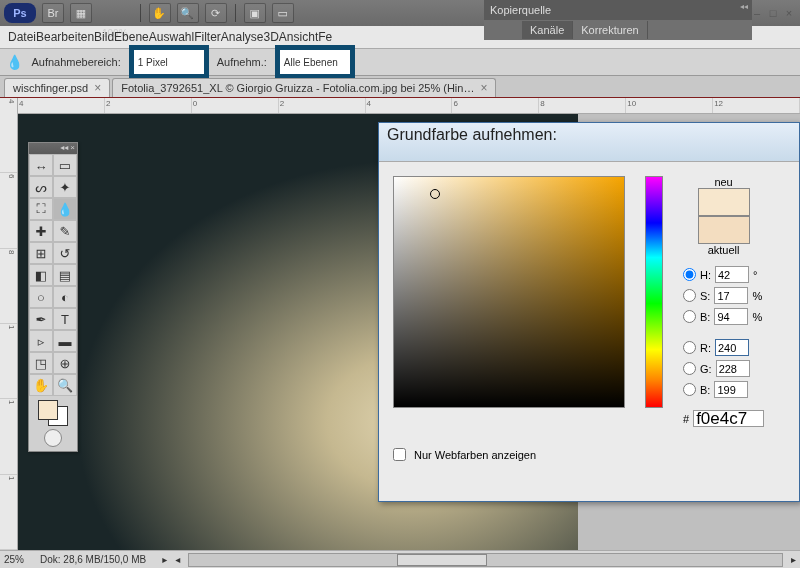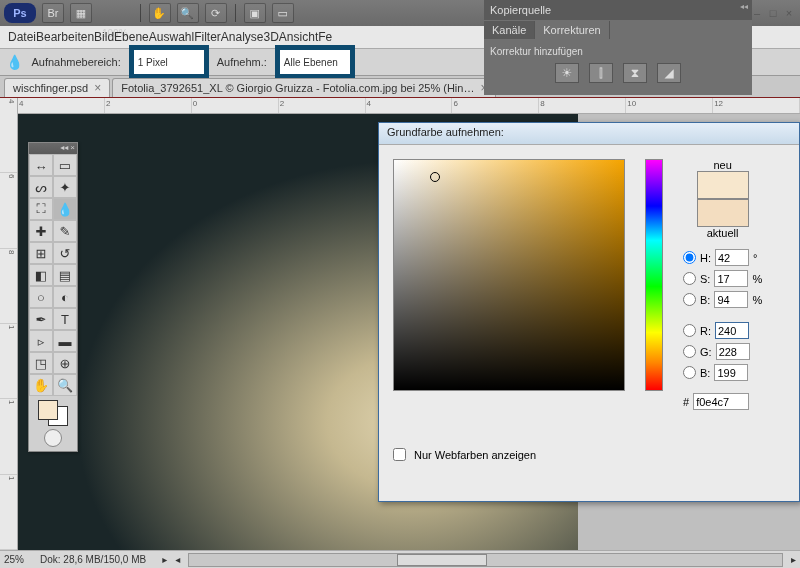--- a/index.html
+++ b/index.html
@@ -39,42 +39,42 @@
 .tool { height:22px; border:1px solid #bbb; display:flex; align-items:center; justify-content:center; font-size:13px; color:#333; background:#d8d8d8; }
 .tool.on { background:#b8b8b8; }
 .swatches { padding:4px; display:flex; flex-direction:column; align-items:center; gap:3px; }
 .swatch-fgbg { position:relative; width:30px; height:26px; }
 .swatch-fg { position:absolute; top:0; left:0; width:20px; height:20px; background:#f7e7cd; border:1px solid #333; }
 .swatch-bg { position:absolute; bottom:0; right:0; width:20px; height:20px; background:#fff; border:1px solid #333; }
 .mask-mode { width:18px; height:18px; border:1px solid #888; border-radius:50%; background:#eee; }
 
 .panel-kopier { position:absolute; right:48px; top:0; width:268px; background:#6f6f6f; z-index:5; }
 .panel-tabbar { height:20px; background:#5a5a5a; display:flex; align-items:center; padding:0 6px; color:#ddd; font-size:11px; }
-.panel-tabbar2 { height:20px; background:#707070; display:flex; align-items:center; color:#ddd; font-size:11px; }
+.panel-tabbar2 { height:20px; background:#707070; display:flex; align-items:center; color:#ddd; font-size:11px;margin-left:38px; }
 .ptab { padding:3px 8px; background:#707070; border-right:1px solid #555; }
 .ptab.off { background:#5a5a5a; }
 .panel-body { background:#707070; padding:6px; color:#ddd; font-size:10px; }
 .korr-row { display:flex; gap:10px; padding:6px 0; justify-content:center; }
 .korr-ico { width:24px; height:20px; background:#888; border:1px solid #555; display:flex; align-items:center; justify-content:center; font-size:12px; }
 .panel-arrows { position:absolute; right:4px; top:2px; color:#aaa; font-size:8px; }
 
 .color-picker { position:absolute; left:378px; top:122px; width:422px; height:380px; background:#ebebeb; border:1px solid #3c6b9e; box-shadow:2px 2px 6px rgba(0,0,0,0.4); z-index:10; }
-.cp-title { height:22px; background:linear-gradient(#e5eef8,#c8daea); padding:3px 8px; font-size:11px; color:#222; border-bottom:1px solid #aaa; }
+.cp-title { height:39px; background:linear-gradient(#e5eef8,#c8daea); padding:3px 8px; font-size:16px; color:#222; border-bottom:1px solid #aaa; }
 .cp-body { padding:14px; display:flex; gap:20px; }
 .cp-field { width:232px; height:232px; background:linear-gradient(to bottom, rgba(0,0,0,0) 0%, #000 100%), linear-gradient(to right, #fff 0%, #f5a400 100%); position:relative; border:1px solid #888; }
 .cp-cursor { position:absolute; left:36px; top:12px; width:10px; height:10px; border:1px solid #000; border-radius:50%; }
 .cp-hue { width:18px; height:232px; background:linear-gradient(to bottom, #f0f 0%, #00f 20%, #0ff 35%, #0f0 55%, #ff0 75%, #f80 88%, #f00 100%); border:1px solid #888; }
 .cp-right { display:flex; flex-direction:column; gap:4px; font-size:11px; }
 .cp-swatches { display:flex; flex-direction:column; align-items:center; margin-bottom:6px; }
 .cp-sq { width:52px; height:28px; border:1px solid #888; }
 .cp-row { display:flex; align-items:center; gap:4px; }
 .cp-row input[type=text] { width:34px; height:17px; border:1px solid #999; padding:0 2px; font-size:11px; }
 .cp-row input[type=radio] { margin:0; }
 .cp-hex { display:flex; align-items:center; gap:4px; margin-top:8px; }
-.cp-hex input { width:56px; height:17px; border:1px solid #999; padding:0 2px; font-size:11px; }
+.cp-hex input { width:71px; height:17px; border:1px solid #999; padding:0 2px; font-size:17px; }
 .cp-foot { position:absolute; bottom:40px; left:14px; display:flex; align-items:center; gap:8px; font-size:11px; }
 
 .status-bar { position:absolute; bottom:0; left:0; right:0; height:18px; background:#d8d8d8; border-top:1px solid #aaa; display:flex; align-items:center; font-size:10px; color:#333; padding:0 4px; gap:8px; }
 .status-bar .doc-info { padding:0 8px; }
 .status-scroll { flex:1; height:14px; background:#c8c8c8; border:1px solid #999; position:relative; }
 .status-thumb { position:absolute; left:35%; width:90px; height:100%; background:#dcdcdc; border:1px solid #888; }
 </style>
 </head>
 <body>
 
@@ -194,29 +194,20 @@
 
 <div class="panel-kopier">
   <div class="panel-arrows">◂◂</div>
   <div class="panel-tabbar">
       <span>Kopierquelle</span>
     </div>
   <div class="panel-tabbar2">
     <div class="ptab off">Kanäle</div>
     <div class="ptab">Korrekturen</div>
   </div>
-  <div class="panel-body">
-    <div>Korrektur hinzufügen</div>
-    <div class="korr-row">
-      <div class="korr-ico">☀</div>
-      <div class="korr-ico">⫿</div>
-      <div class="korr-ico">⧗</div>
-      <div class="korr-ico">◢</div>
-    </div>
-  </div>
 </div>
 
 <div class="color-picker">
   <div class="cp-title">Grundfarbe aufnehmen:</div>
   <div class="cp-body">
     <div class="cp-field">
       <div class="cp-cursor"></div>
     </div>
     <div class="cp-hue"></div>
     <div class="cp-right">

